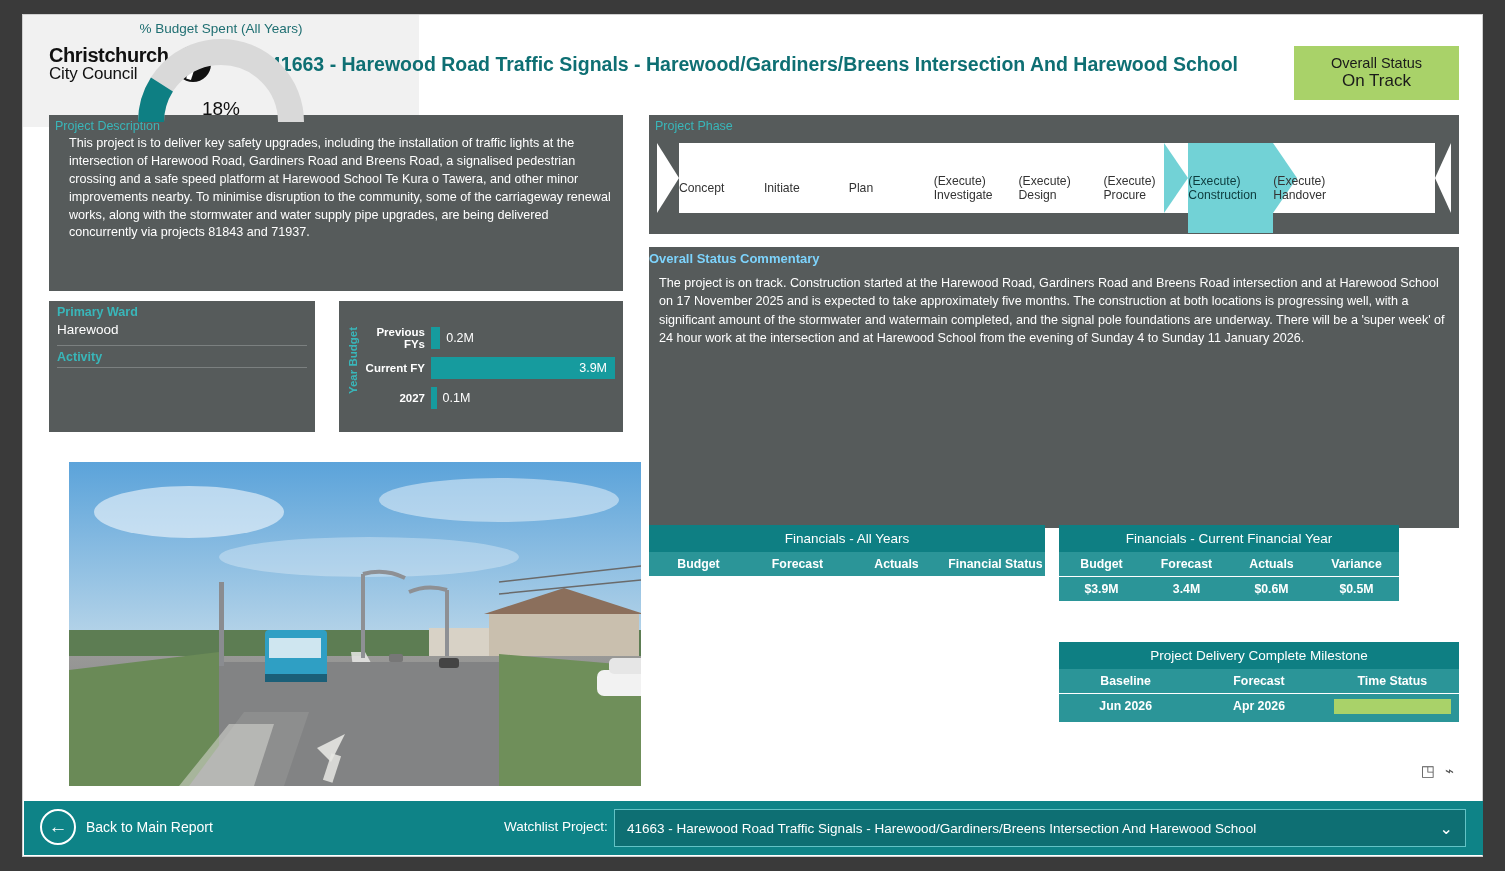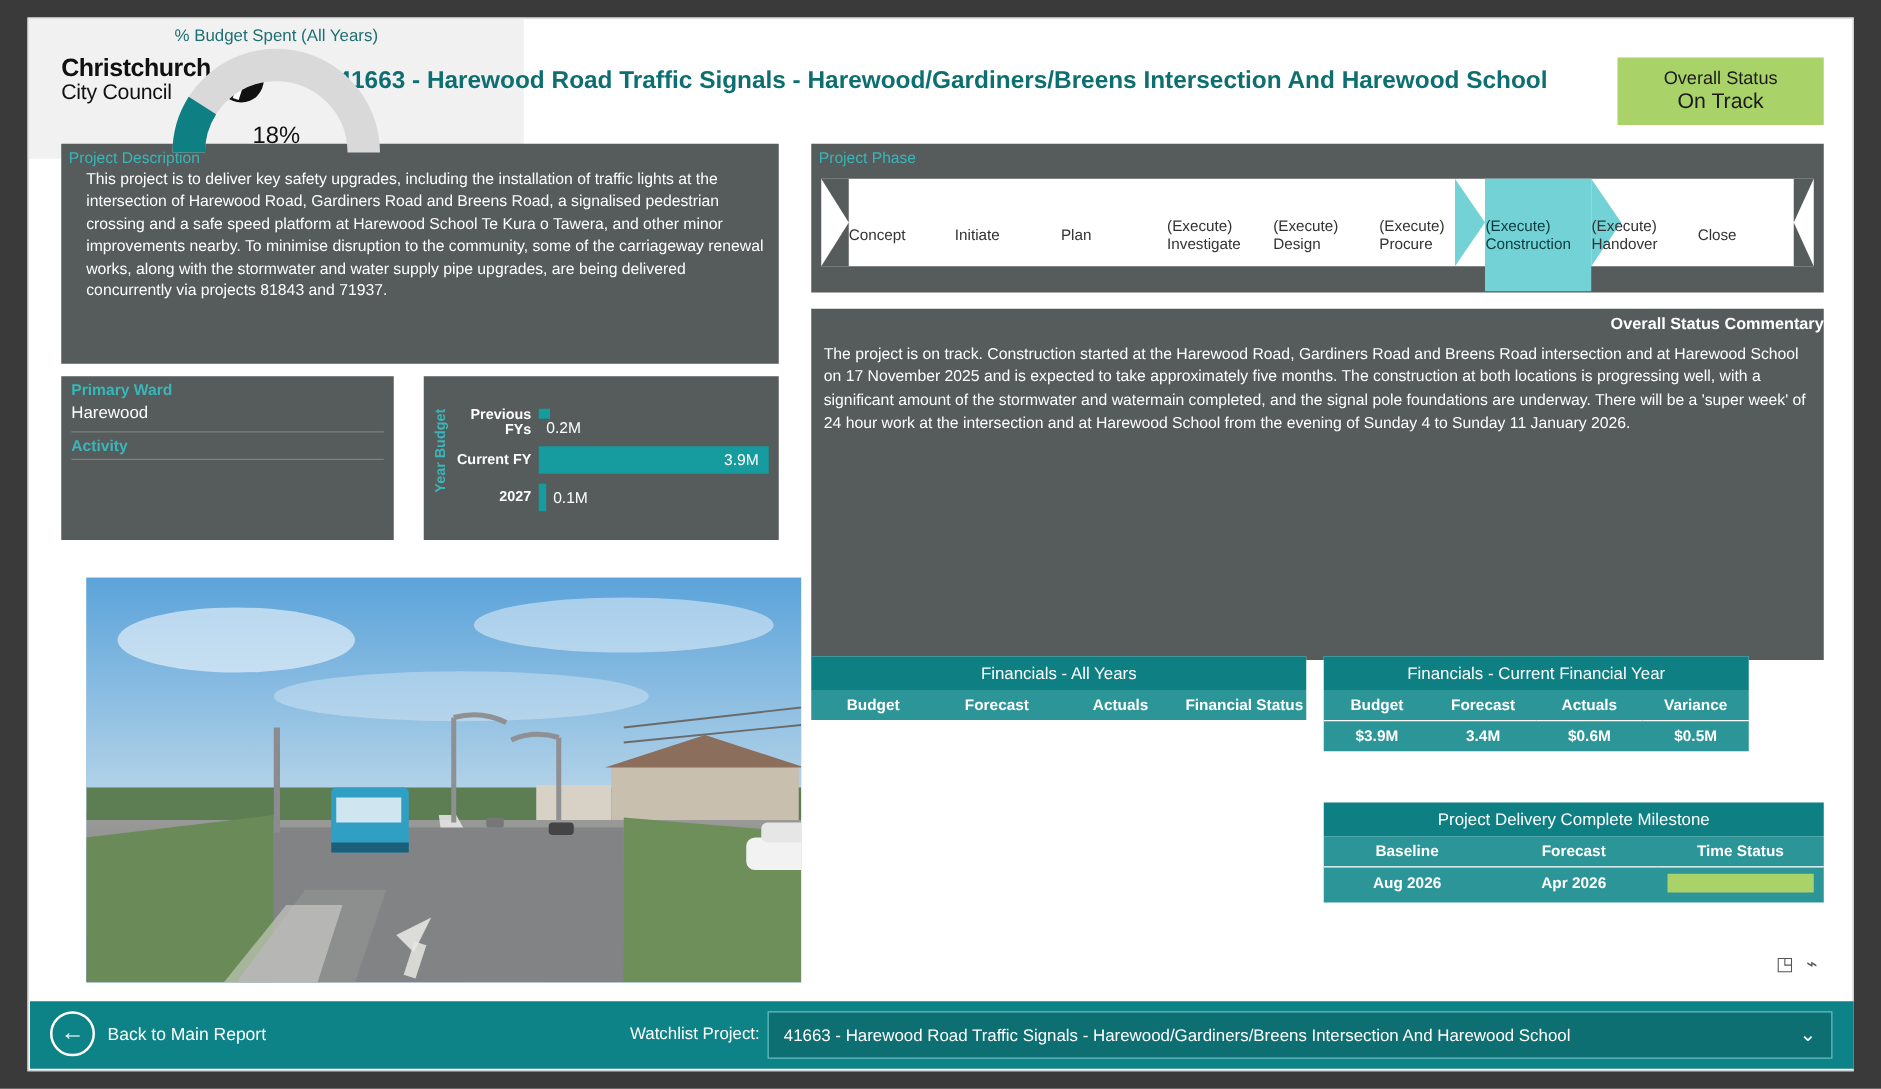--- a/index.html
+++ b/index.html
@@ -100,21 +100,21 @@
     font-size: 12.2px; color: #333; text-align: center; line-height: 1.15;
   }
   .chev.active { background: #72d2d6; color: #0d3b3d; }
   .arrow-head {
     position: absolute; top: 0; width: 0; height: 0;
     border-top: 35px solid transparent; border-bottom: 35px solid transparent;
   }
 
   
   #commentary { left: 626px; top: 232px; width: 810px; height: 281px; }
-  .comm-title { text-align: right; font-size: 13px; font-weight: bold; color: #ffffff; padding-top: 4px; }
+  .comm-title { text-align: left; font-size: 13px; font-weight: bold; color: #7dd3fc; padding-top: 4px; }
   .comm-body { color:#fff; font-size: 12.6px; line-height: 1.45; padding: 8px 10px 0 10px; }
 
   
   .fin { position: absolute; background: #ffffff; }
   .fin-head {
     background: #0e7f83; color: #ffffff; font-size: 13.5px;
     text-align: center; padding: 6px 0;
   }
   .fin-row { display: flex; background: #2b9598; }
   .fin-cell {
@@ -191,21 +191,21 @@
     <div class="ward-divider"></div>
     <div class="ward-label">Activity</div>
     <div class="ward-divider"></div>
   </div>
 
   <div class="panel" id="ybudget">
     <div class="yb-axis">Year Budget</div>
     <div class="yb-rows" id="yb-rows">
         <div class="yb-row">
           <div class="yb-name">Previous FYs</div>
-          <div class="yb-bar-wrap" style="display: flex; align-items: flex-start; flex-direction: column;">
+          <div class="yb-bar-wrap" style="display: flex; align-items: center;">
             <div class="yb-bar" style="width: 5%;"></div>
             <span class="yb-val">0.2M</span>
           </div>
         </div>
         <div class="yb-row">
           <div class="yb-name">Current FY</div>
           <div class="yb-bar-wrap">
             <div class="yb-bar" style="width: 100%;">
               <span class="yb-val inside">3.9M</span>
             </div>
@@ -306,23 +306,20 @@
         <div class="chev active" style="left: 531.333px; width: 84.8889px;">
           <div>(Execute)</div>
           <div>Construction</div>
         </div>
         <div class="arrow-head" style="left: 616.222px; border-left: 24px solid rgb(114, 210, 214);"></div>
         <div class="arrow-head" style="left: 507.333px; border-left: 24px solid rgb(114, 210, 214);"></div>
         <div class="chev" style="left: 616.222px; width: 84.8889px;">
           <div>(Execute)</div>
           <div>Handover</div>
         </div>
-        <div class="chev" style="left: 701.111px; width: 84.8889px;">
-          <div>Close</div>
-        </div>
         <div style="position: absolute; right: 0px; top: 0px; width: 0px; height: 0px; border-top: 35px solid rgb(86, 91, 91); border-bottom: 35px solid rgb(86, 91, 91); border-right: 16px solid transparent;"></div>
       </div>
   </div>
 
   <div class="panel" id="commentary">
     <div class="comm-title">Overall Status Commentary</div>
     <div class="comm-body">The project is on track. Construction started at the Harewood Road, Gardiners Road and Breens Road intersection and at Harewood School on 17 November 2025 and is expected to take approximately five months. The construction at both locations is progressing well, with a significant amount of the stormwater and watermain completed, and the signal pole foundations are underway. There will be a 'super week' of 24 hour work at the intersection and at Harewood School from the evening of Sunday 4 to Sunday 11 January 2026.</div>
   </div>
 
   <div class="fin" id="finall">
@@ -363,21 +360,21 @@
   </div>
 
   <div class="fin" id="milestone">
     <div class="fin-head">Project Delivery Complete Milestone</div>
     <div class="fin-row headers">
       <div class="fin-cell">Baseline</div>
       <div class="fin-cell">Forecast</div>
       <div class="fin-cell">Time Status</div>
     </div>
     <div class="fin-row values">
-      <div class="fin-cell">Aug 2026</div>
+      <div class="fin-cell">Jun 2026</div>
       <div class="fin-cell">Apr 2026</div>
       <div class="fin-cell"><span class="statuschip" style="background: rgb(169, 210, 105);"></span></div>
     </div>
   </div>
 
   <div class="tool-icons">
     <span>◳</span>
     <span>⌁</span>
   </div>
 

